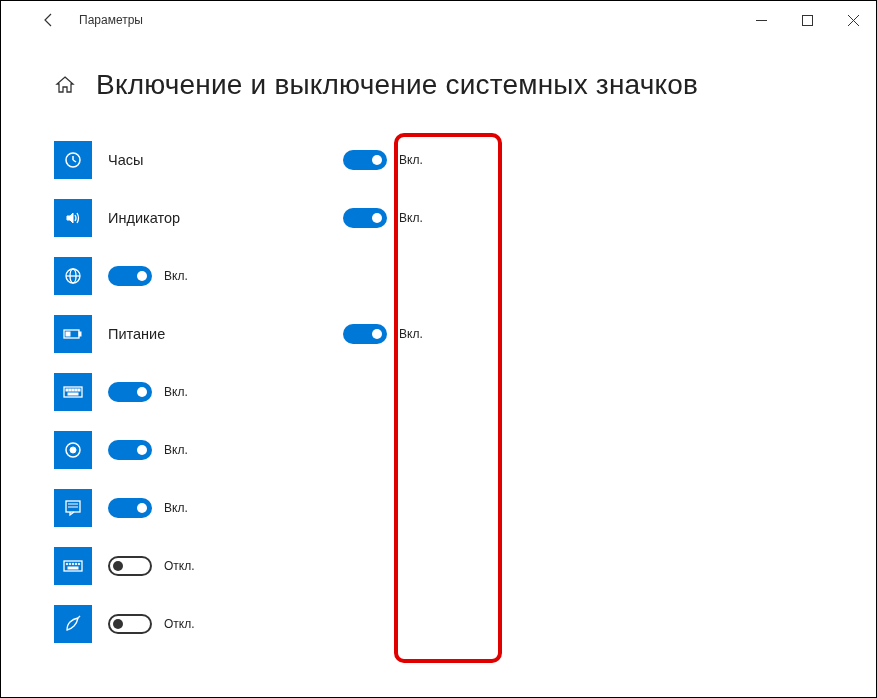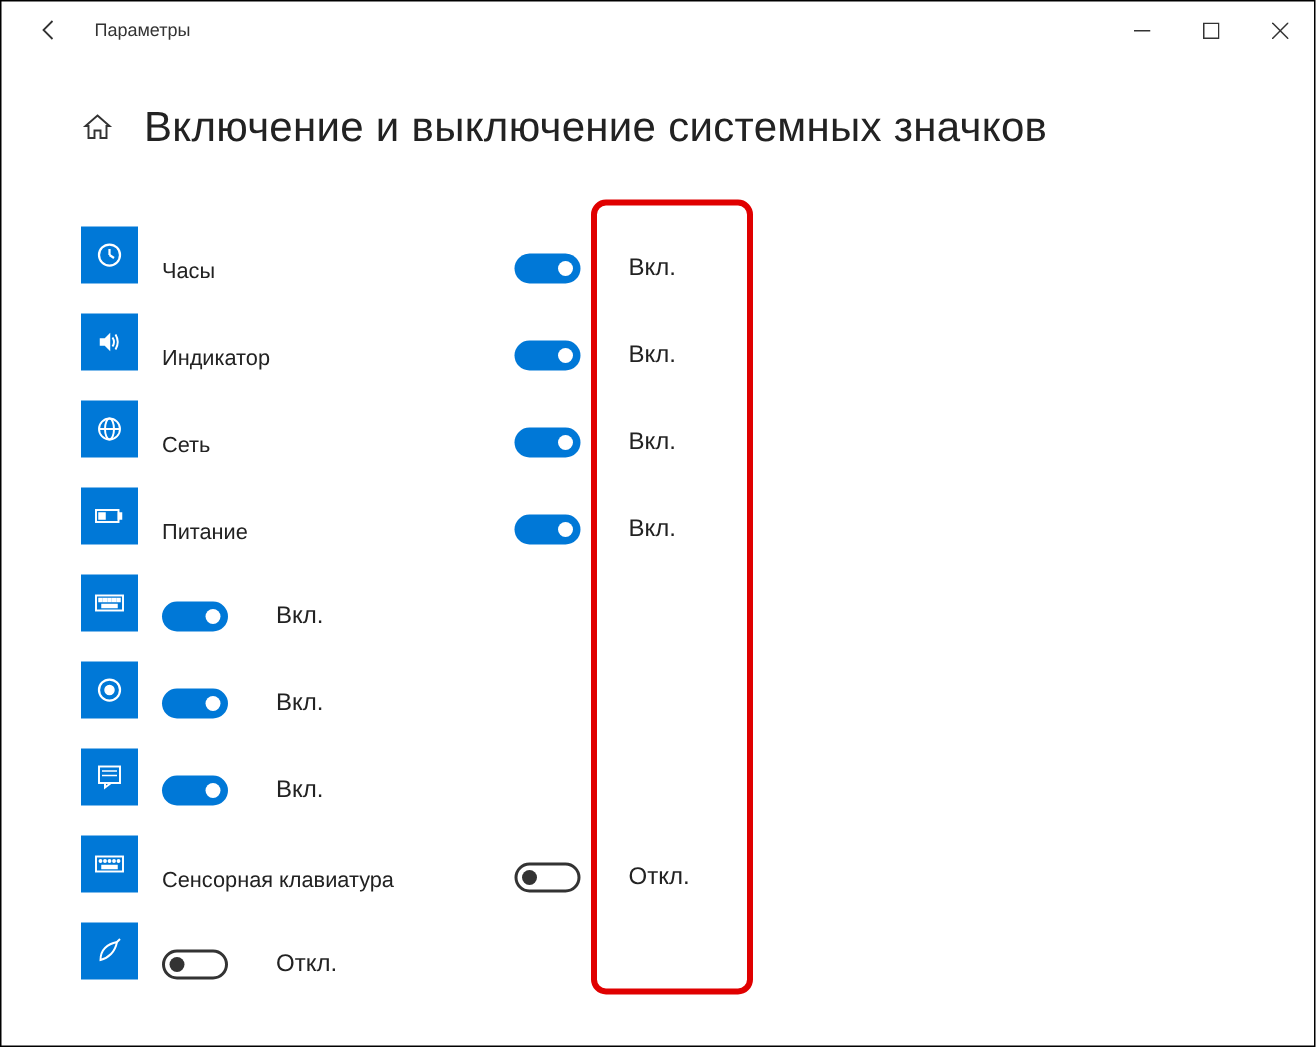--- a/index.html
+++ b/index.html
@@ -13,21 +13,21 @@
       width: 877px;
       height: 698px;
       overflow: hidden;
       position: relative;
       border: 1px solid #000;
     }
     .titlebar {
       display: flex;
       align-items: center;
       height: 38px;
-      padding-left: 12px;
+      padding-left: 28px;
     }
     .back-btn {
       width: 40px;
       height: 38px;
       display: flex;
       align-items: center;
       justify-content: center;
       font-size: 16px;
       color: #333;
     }
@@ -71,21 +71,21 @@
       font-size: 28px;
       font-weight: 400;
       color: #222;
       letter-spacing: 0.2px;
     }
     .items {
       position: relative;
     }
     .item-row {
       display: flex;
-      align-items: flex-end;
+      align-items: center;
       height: 58px;
     }
     .item-icon-box {
       width: 38px;
       height: 38px;
       background: #0078d7;
       display: flex;
       align-items: center;
       justify-content: center;
       margin-right: 16px;
@@ -127,23 +127,22 @@
     }
     .toggle.on .toggle-knob {
       background: #fff;
       right: 5px;
     }
     .toggle.off .toggle-knob {
       background: #333;
       left: 3px;
     }
     .toggle-state {
-      font-size: 16px;
+      font-size: 12px;
       color: #222;
-      margin-left: 20px;
     }
     .highlight-box {
       position: absolute;
       border: 4px solid #e00000;
       border-radius: 10px;
       left: 340px;
       top: 2px;
       width: 108px;
       height: 530px;
       pointer-events: none;
@@ -224,21 +223,20 @@
         </div>
       </div>
       <div class="item-row">
         <div class="item-icon-box">
           <svg width="18" height="18" viewBox="0 0 18 18">
             <circle cx="9" cy="9" r="7" stroke="#fff" stroke-width="1.3" fill="none"></circle>
             <ellipse cx="9" cy="9" rx="3" ry="7" stroke="#fff" stroke-width="1.3" fill="none"></ellipse>
             <line x1="2" y1="9" x2="16" y2="9" stroke="#fff" stroke-width="1.3"></line>
           </svg>
         </div>
-        <div class="item-label">Сеть</div>
         <div class="toggle-wrap">
           <div class="toggle on">
             <div class="toggle-knob"></div>
           </div>
           <div class="toggle-state">Вкл.</div>
         </div>
       </div>
       <div class="item-row">
         <div class="item-icon-box">
           <svg width="20" height="14" viewBox="0 0 20 14">
@@ -309,21 +307,20 @@
           <svg width="20" height="14" viewBox="0 0 20 14">
             <rect x="1" y="2" width="18" height="10" stroke="#fff" stroke-width="1.3" fill="none"></rect>
             <circle cx="4" cy="5" r="0.8" fill="#fff"></circle>
             <circle cx="7" cy="5" r="0.8" fill="#fff"></circle>
             <circle cx="10" cy="5" r="0.8" fill="#fff"></circle>
             <circle cx="13" cy="5" r="0.8" fill="#fff"></circle>
             <circle cx="16" cy="5" r="0.8" fill="#fff"></circle>
             <rect x="5" y="8" width="10" height="2" fill="#fff"></rect>
           </svg>
         </div>
-        <div class="item-label">Сенсорная клавиатура</div>
         <div class="toggle-wrap">
           <div class="toggle off">
             <div class="toggle-knob"></div>
           </div>
           <div class="toggle-state">Откл.</div>
         </div>
       </div>
       <div class="item-row">
         <div class="item-icon-box">
           <svg width="18" height="18" viewBox="0 0 18 18">

